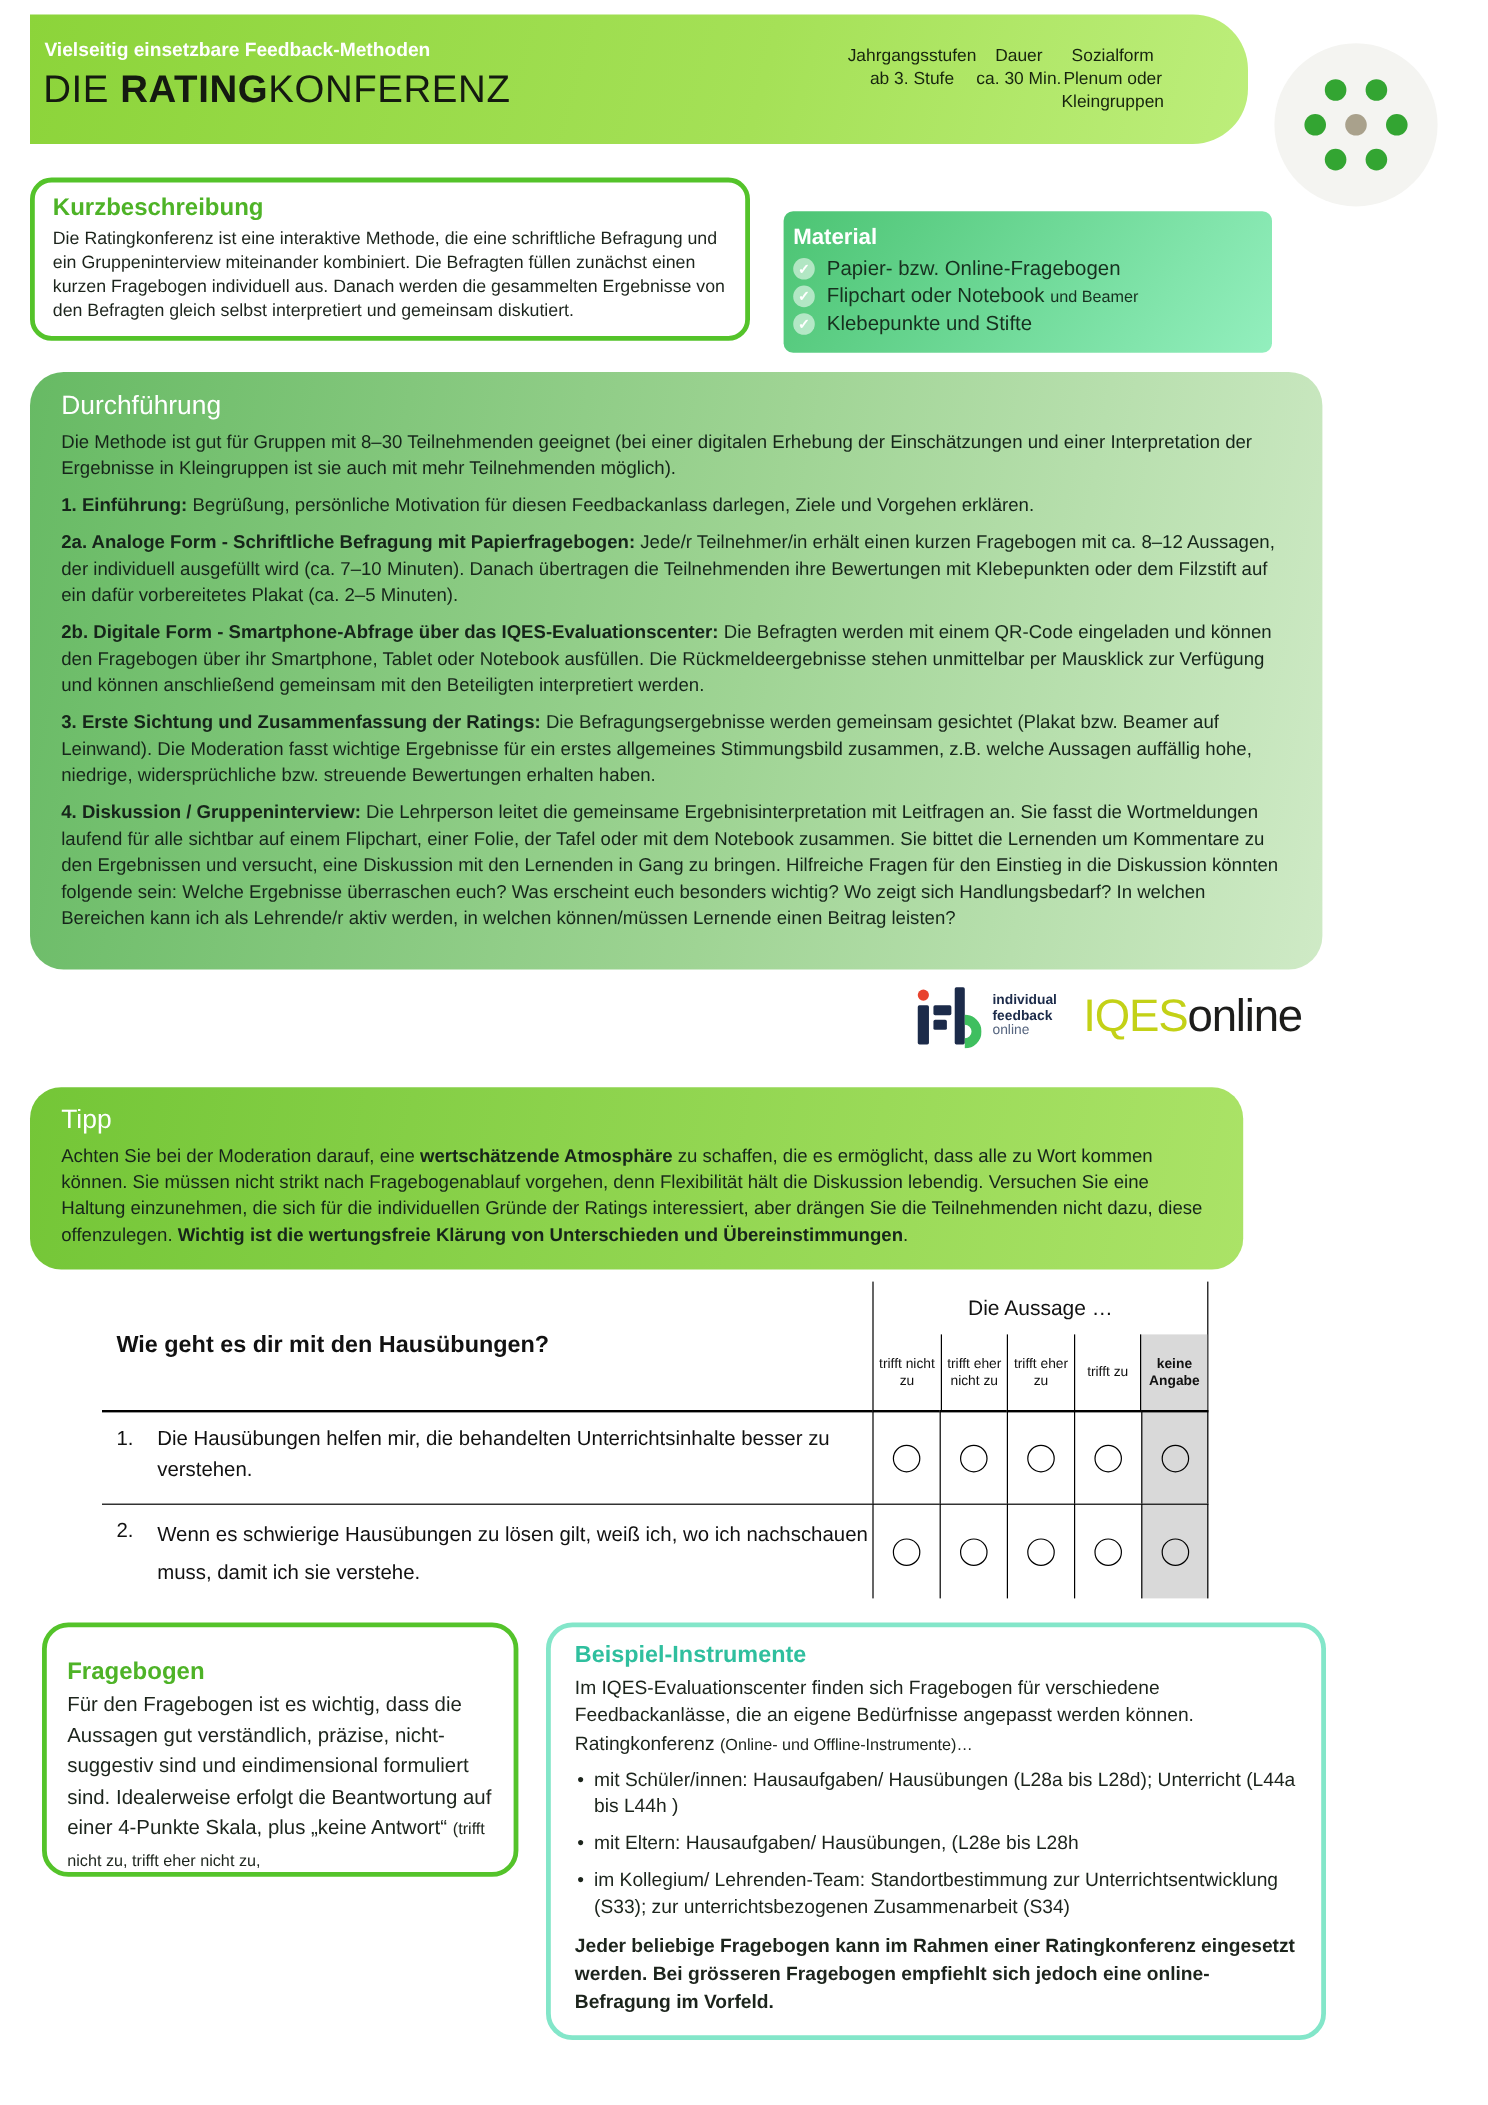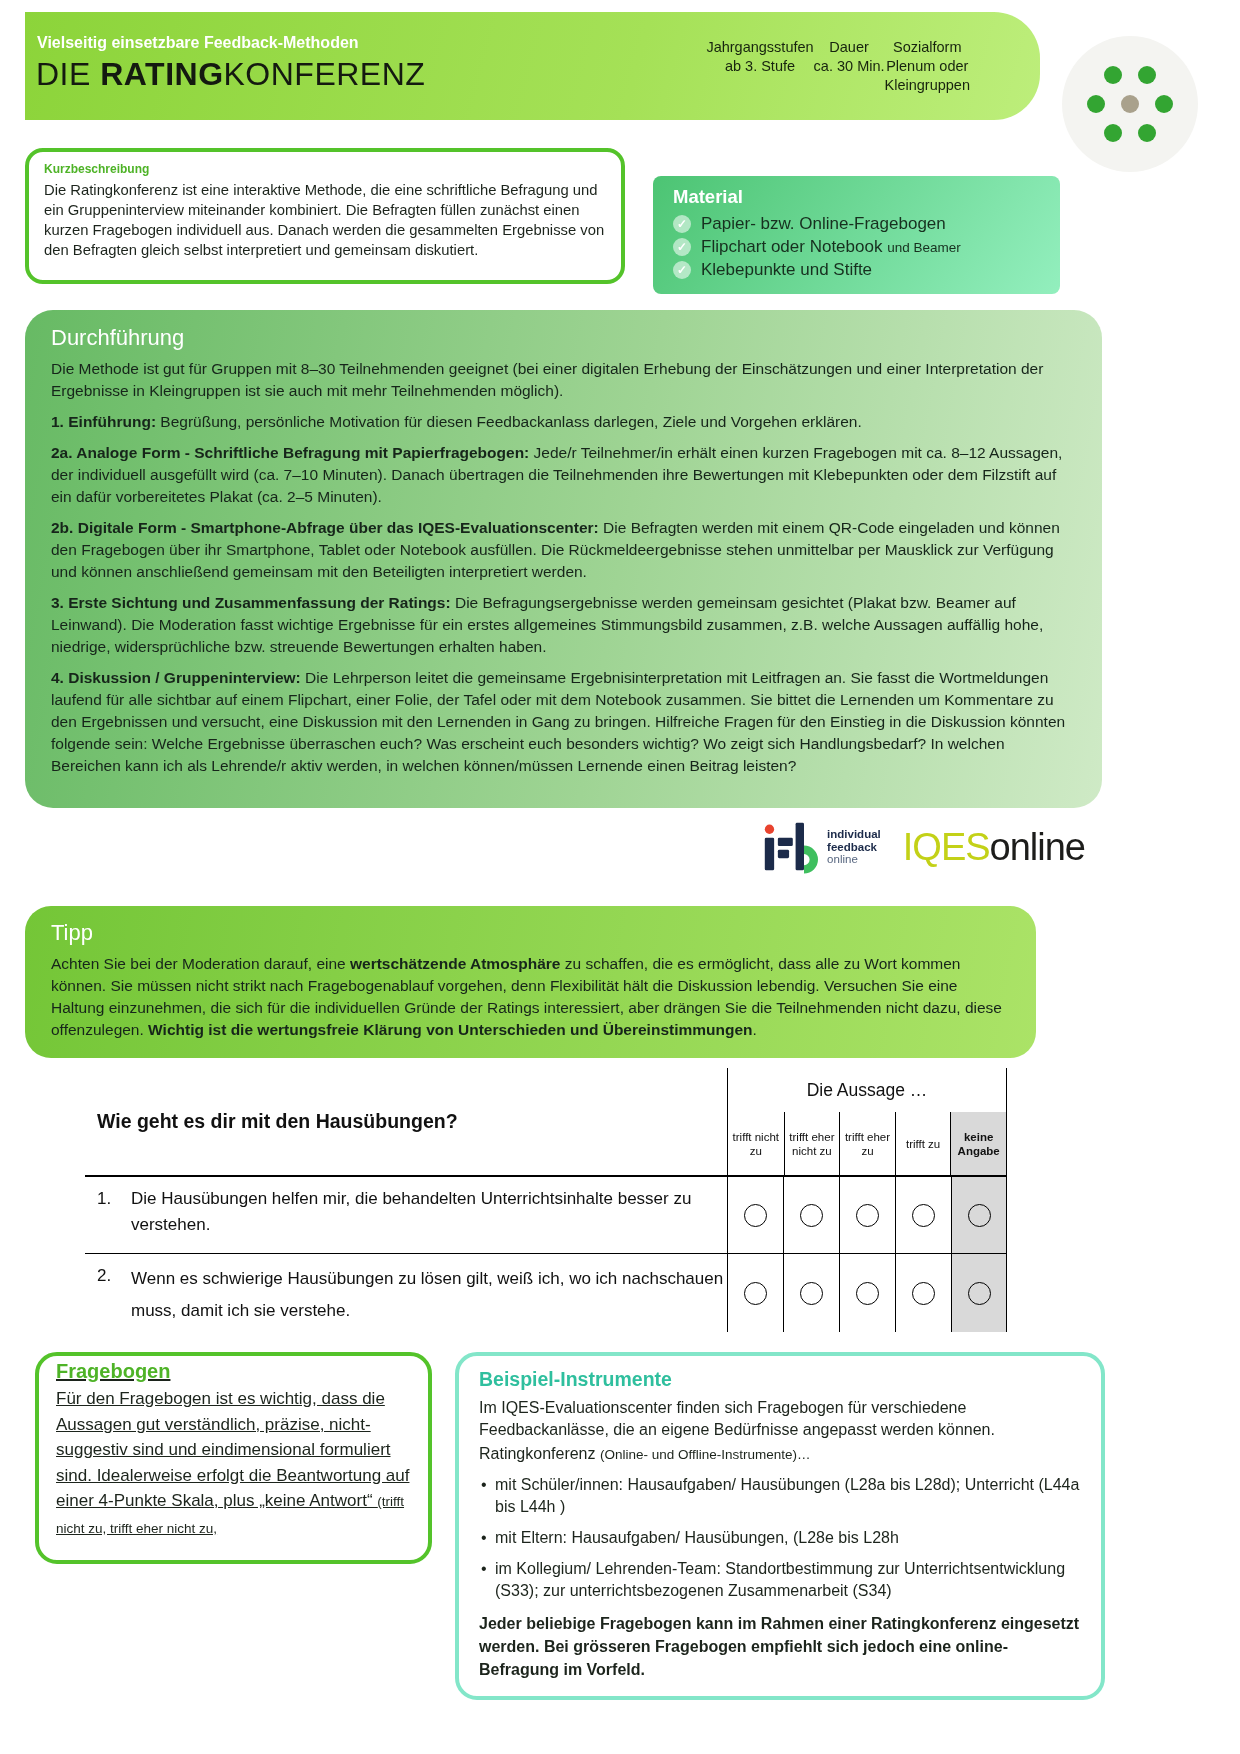--- a/index.html
+++ b/index.html
@@ -16,26 +16,26 @@
   .banner-meta{position:absolute;left:575px;top:26px;width:370px;display:flex;gap:0;justify-content:flex-end;}
   .meta-col{font-size:14.5px;line-height:19px;color:#17240e;text-align:center;white-space:pre-line;}
 
   .dots-logo{position:absolute;left:1062px;top:36px;width:136px;height:136px;border-radius:50%;background:#f4f4f1;}
   .dots-logo .dot{position:absolute;width:18px;height:18px;border-radius:50%;background:#33a532;}
   .dots-logo .dot.center{background:#a9a18c;}
 
   
   .kurz{position:absolute;left:25px;top:148px;width:600px;height:136px;border:4px solid #54c32a;
         border-radius:18px;background:#fff;padding:10px 15px;box-sizing:border-box;overflow:hidden;}
-  .box-title-green{font-size:12px;font-weight:bold;color:#4eb327;margin:0 0 4px 0;}
+  .box-title-green{font-size:20px;font-weight:bold;color:#4eb327;margin:0 0 4px 0;}
   .kurz p{margin:0;font-size:14.8px;line-height:20px;color:#1c241c;}
 
   
   .material{position:absolute;left:653px;top:176px;width:407px;height:118px;border-radius:8px;
-            background:linear-gradient(125deg,#4cc473 0%,#93efbe 100%);padding:10px 20px;box-sizing:border-box;}
+            background:linear-gradient(125deg,#4cc473 0%,#93efbe 100%);padding:10px 8px;box-sizing:border-box;}
   .material h3{margin:0 0 6px 0;font-size:18.5px;font-weight:bold;color:#ffffff;}
   .mat-item{display:flex;align-items:center;gap:10px;margin:3px 0;font-size:17px;color:#17301f;}
   .check{width:18px;height:18px;border-radius:50%;background:rgba(255,255,255,.55);
          display:flex;align-items:center;justify-content:center;color:#ffffff;font-size:12px;font-weight:bold;flex:0 0 18px;}
   .mat-note{font-size:13.5px;}
 
   
   .durch{position:absolute;left:25px;top:310px;width:1077px;height:498px;border-radius:28px;
          background:linear-gradient(100deg,#67ba64 0%,#9fd494 55%,#cfeac6 100%);
          padding:15px 26px;box-sizing:border-box;overflow:hidden;}
@@ -73,21 +73,21 @@
   .stmt .num{flex:0 0 34px;}
   .cell{display:flex;align-items:center;justify-content:center;border-left:1.3px solid #000;box-sizing:border-box;}
   .cell.last{border-right:1.4px solid #000;background:#d9d9d9;}
   .row1{grid-row:2;border-top:2.3px solid #000;}
   .row2{grid-row:3;border-top:1.2px solid #000;}
   .radio{width:21px;height:21px;border:1.7px solid #000;border-radius:50%;background:transparent;}
   .cell.last .radio{background:#d9d9d9;}
 
   
   .fragebox{position:absolute;left:35px;top:1352px;width:397px;height:212px;border:4px solid #54c32a;
-            border-radius:22px;background:#fff;padding:4px 17px;box-sizing:border-box;overflow:hidden;text-decoration:underline;}
+            border-radius:22px;background:#fff;padding:26px 17px;box-sizing:border-box;overflow:hidden;}
   .fragebox h3{margin:0 0 3px 0;font-size:20px;font-weight:bold;color:#4eb327;}
   .fragebox p{margin:0;font-size:17px;line-height:25.5px;}
   .fragebox .small{font-size:13.5px;}
 
   .beispiel{position:absolute;left:455px;top:1352px;width:650px;height:348px;border:4px solid #83e6c9;
             border-radius:22px;background:#fff;padding:12px 20px;box-sizing:border-box;overflow:hidden;}
   .beispiel h3{margin:0 0 6px 0;font-size:19.5px;font-weight:bold;color:#2fbf9e;}
   .beispiel p{margin:0 0 2px 0;font-size:16px;line-height:22px;}
   .beispiel .sub-small{font-size:13.5px;}
   .bullets{margin:8px 0 6px 0;}

